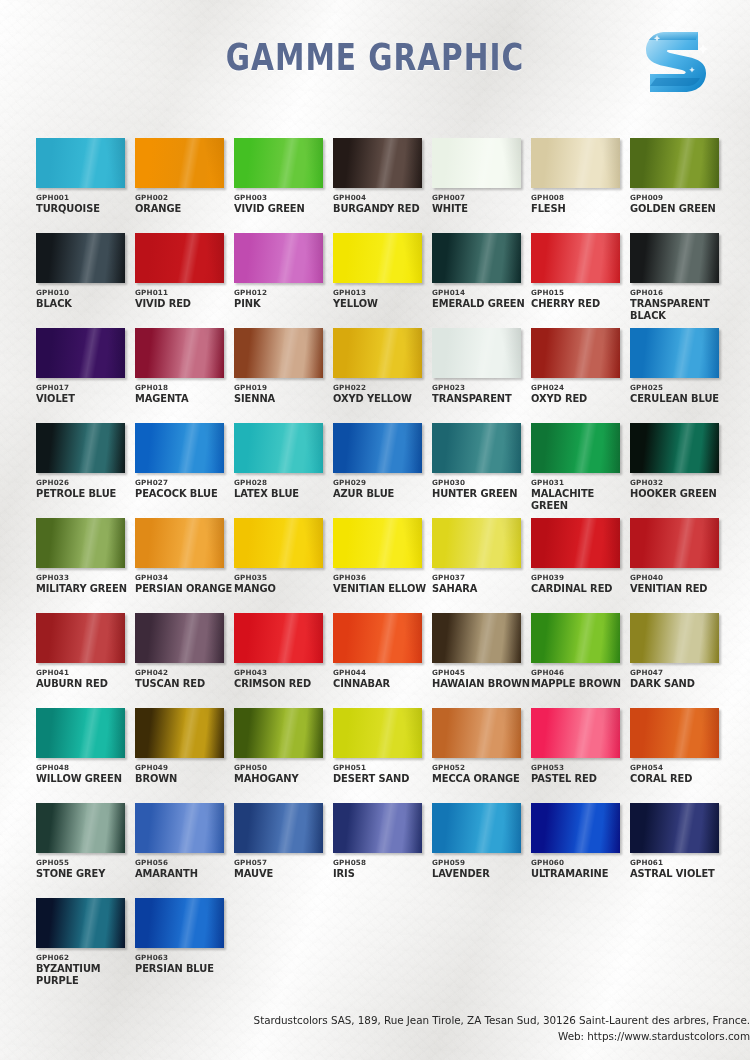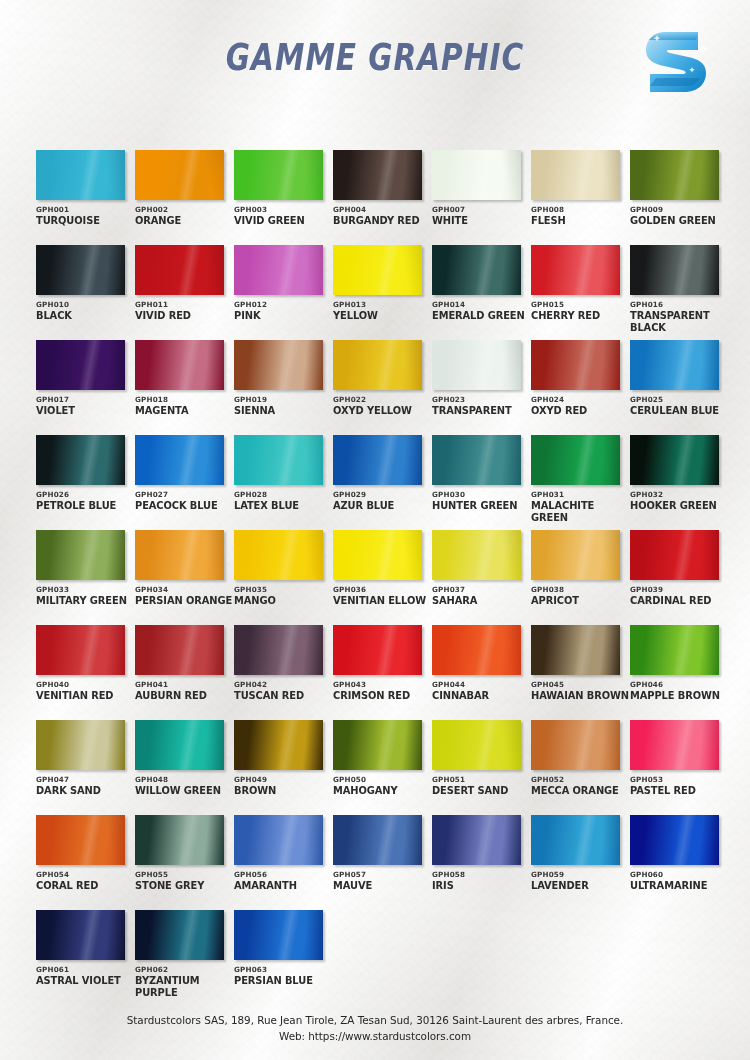--- a/index.html
+++ b/index.html
@@ -39,21 +39,20 @@
   #page {
     position: relative;
     width: 750px;
     height: 1060px;
   }
 
   
   #header {
     position: relative;
     height: 128px;
-    font-style: italic;
   }
   #page-title {
     position: absolute;
     left: 0;
     right: 0;
     top: 36px;
     text-align: center;
     font-family: "DejaVu Sans", sans-serif;
     font-size: 37px;
     font-weight: bold;
@@ -68,21 +67,21 @@
     right: 34px;
     top: 26px;
     width: 80px;
     height: 72px;
   }
 
   
   #swatch-grid {
     position: absolute;
     left: 36px;
-    top: 150px;
+    top: 138px;
     width: 690px;
     display: grid;
     grid-template-columns: repeat(7, 98px);
     column-gap: 1px;
     grid-auto-rows: 95px;
   }
   .swatch-cell {
     width: 98px;
     position: relative;
   }
@@ -129,21 +128,21 @@
     position: absolute;
     left: 0;
     right: 0;
     bottom: 16px;
     text-align: center;
     font-family: "DejaVu Sans", sans-serif;
     font-size: 10.4px;
     color: #262626;
     line-height: 16px;
   }
-  #footer div { letter-spacing: -0.05px; }
+  #footer div { letter-spacing: -0.05px; text-align: right; }
 </style>
 </head>
 <body>
 
 <div id="page">
   <div id="paper-bg"></div>
   <div id="paper-noise"></div>
 
   <div id="header">
     <div id="page-title">GAMME GRAPHIC</div>
@@ -332,25 +331,20 @@
         <div class="swatch-chip" style="background: linear-gradient(96deg, rgb(244, 228, 0) 0%, rgb(244, 228, 0) 18%, rgb(248, 236, 26) 55%, rgb(248, 236, 26) 78%, rgb(244, 228, 0) 100%);"></div>
         <div class="swatch-code">GPH036</div>
         <div class="swatch-name">VENITIAN ELLOW</div>
       </div>
       <div class="swatch-cell">
         <div class="swatch-chip" style="background: linear-gradient(96deg, rgb(222, 214, 28) 0%, rgb(222, 214, 28) 18%, rgb(232, 227, 92) 55%, rgb(232, 227, 92) 78%, rgb(222, 214, 28) 100%);"></div>
         <div class="swatch-code">GPH037</div>
         <div class="swatch-name">SAHARA</div>
       </div>
       <div class="swatch-cell">
-        <div class="swatch-chip" style="background: linear-gradient(96deg, rgb(224, 163, 44) 0%, rgb(224, 163, 44) 18%, rgb(238, 193, 106) 55%, rgb(238, 193, 106) 78%, rgb(224, 163, 44) 100%);"></div>
-        <div class="swatch-code">GPH038</div>
-        <div class="swatch-name">APRICOT</div>
-      </div>
-      <div class="swatch-cell">
         <div class="swatch-chip" style="background: linear-gradient(96deg, rgb(185, 14, 22) 0%, rgb(185, 14, 22) 18%, rgb(214, 27, 34) 55%, rgb(214, 27, 34) 78%, rgb(185, 14, 22) 100%);"></div>
         <div class="swatch-code">GPH039</div>
         <div class="swatch-name">CARDINAL RED</div>
       </div>
       <div class="swatch-cell">
         <div class="swatch-chip" style="background: linear-gradient(96deg, rgb(181, 21, 28) 0%, rgb(181, 21, 28) 18%, rgb(207, 59, 62) 55%, rgb(207, 59, 62) 78%, rgb(181, 21, 28) 100%);"></div>
         <div class="swatch-code">GPH040</div>
         <div class="swatch-name">VENITIAN RED</div>
       </div>
       <div class="swatch-cell">

